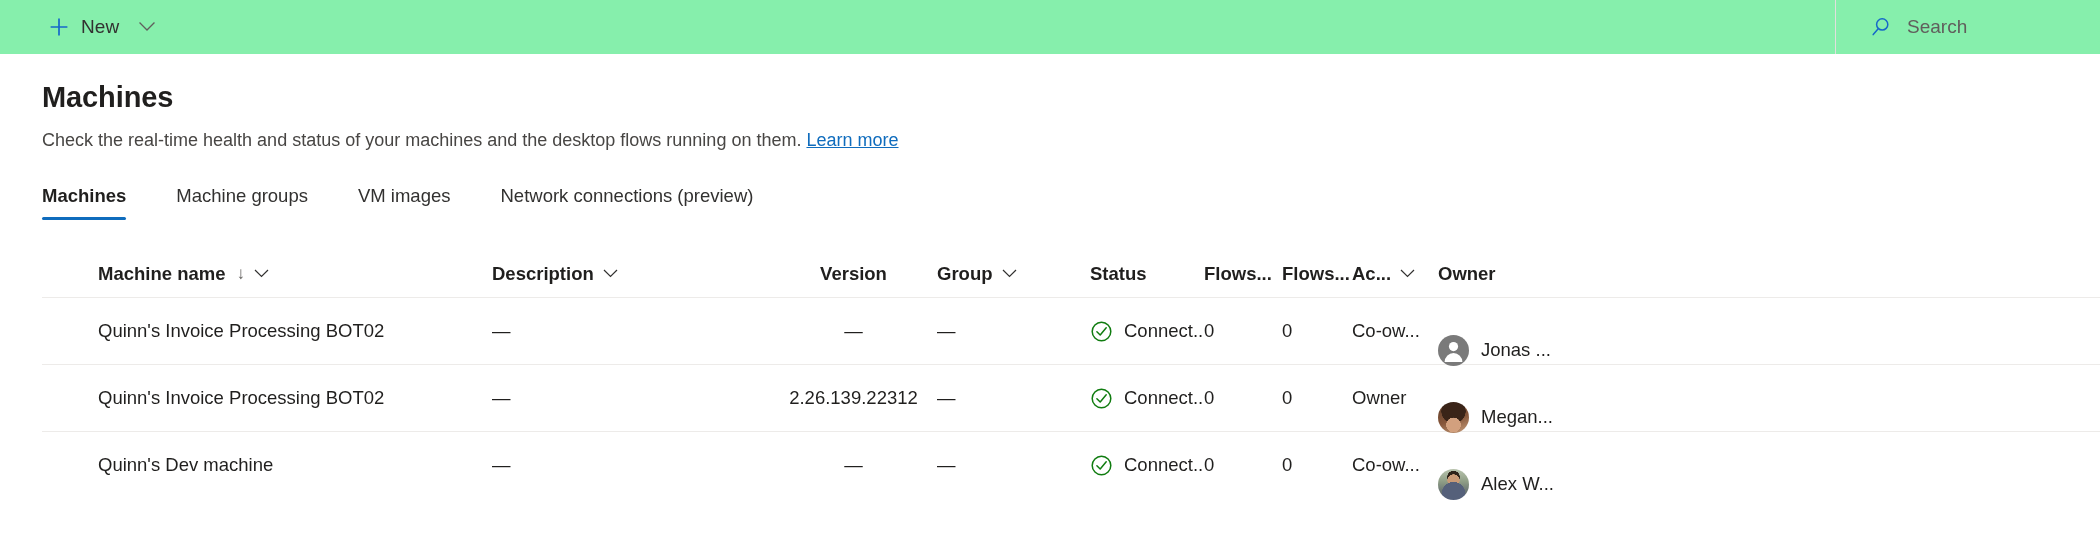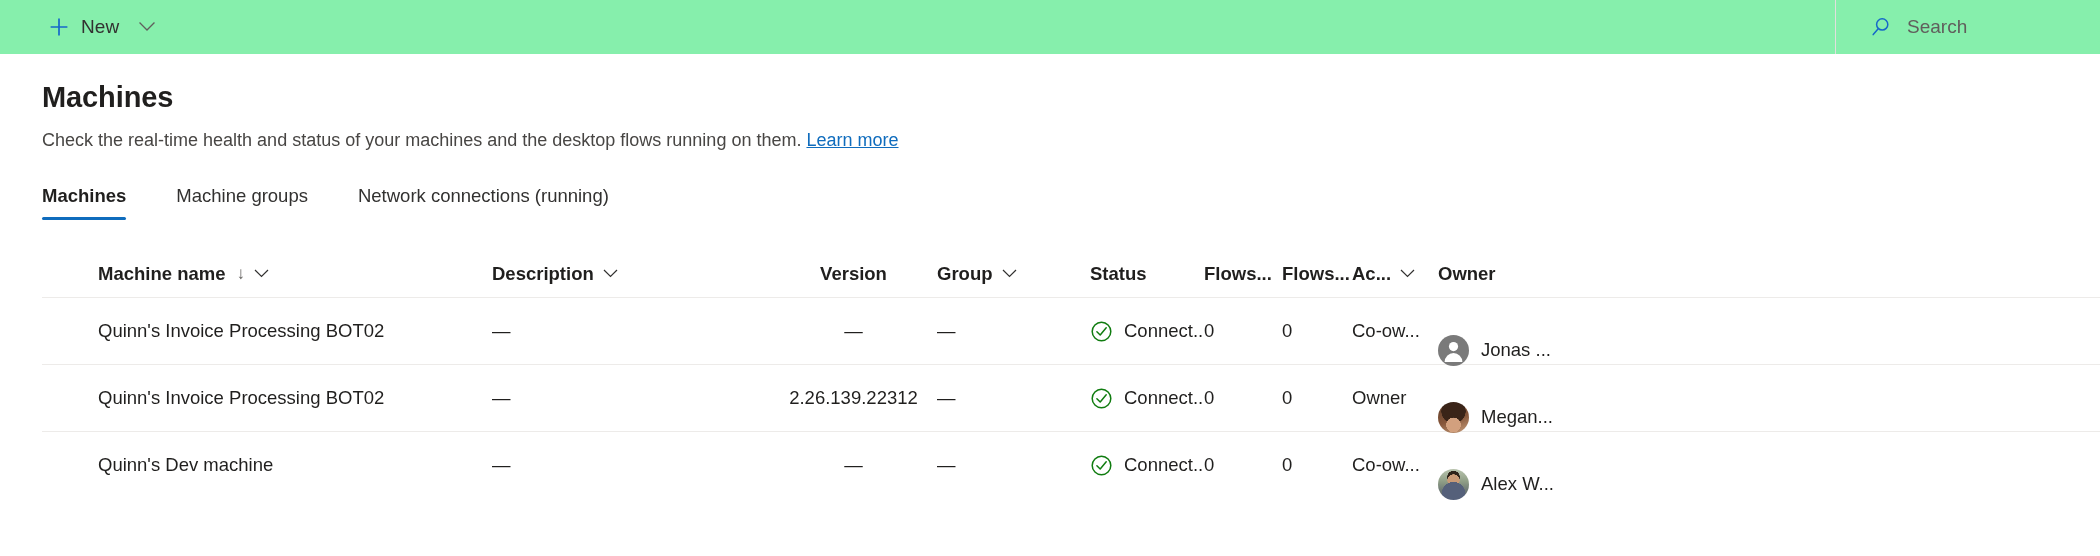--- a/index.html
+++ b/index.html
@@ -285,21 +285,24 @@
   </div>
 
   <div class="tabs">
     <div class="tab active">
       <span>Machines</span>
     </div>
     <div class="tab">
       <span>Machine groups</span>
     </div>
     <div class="tab">
-      <span>Network connections (running)</span>
+      <span>VM images</span>
+    </div>
+    <div class="tab">
+      <span>Network connections (preview)</span>
     </div>
   </div>
 </div>
 
 <div class="table-wrap">
 
   <div class="row hrow">
     <div class="cell hcell c-name">
       <span>Machine name</span>
       <span class="sort-arrow">↓</span>

